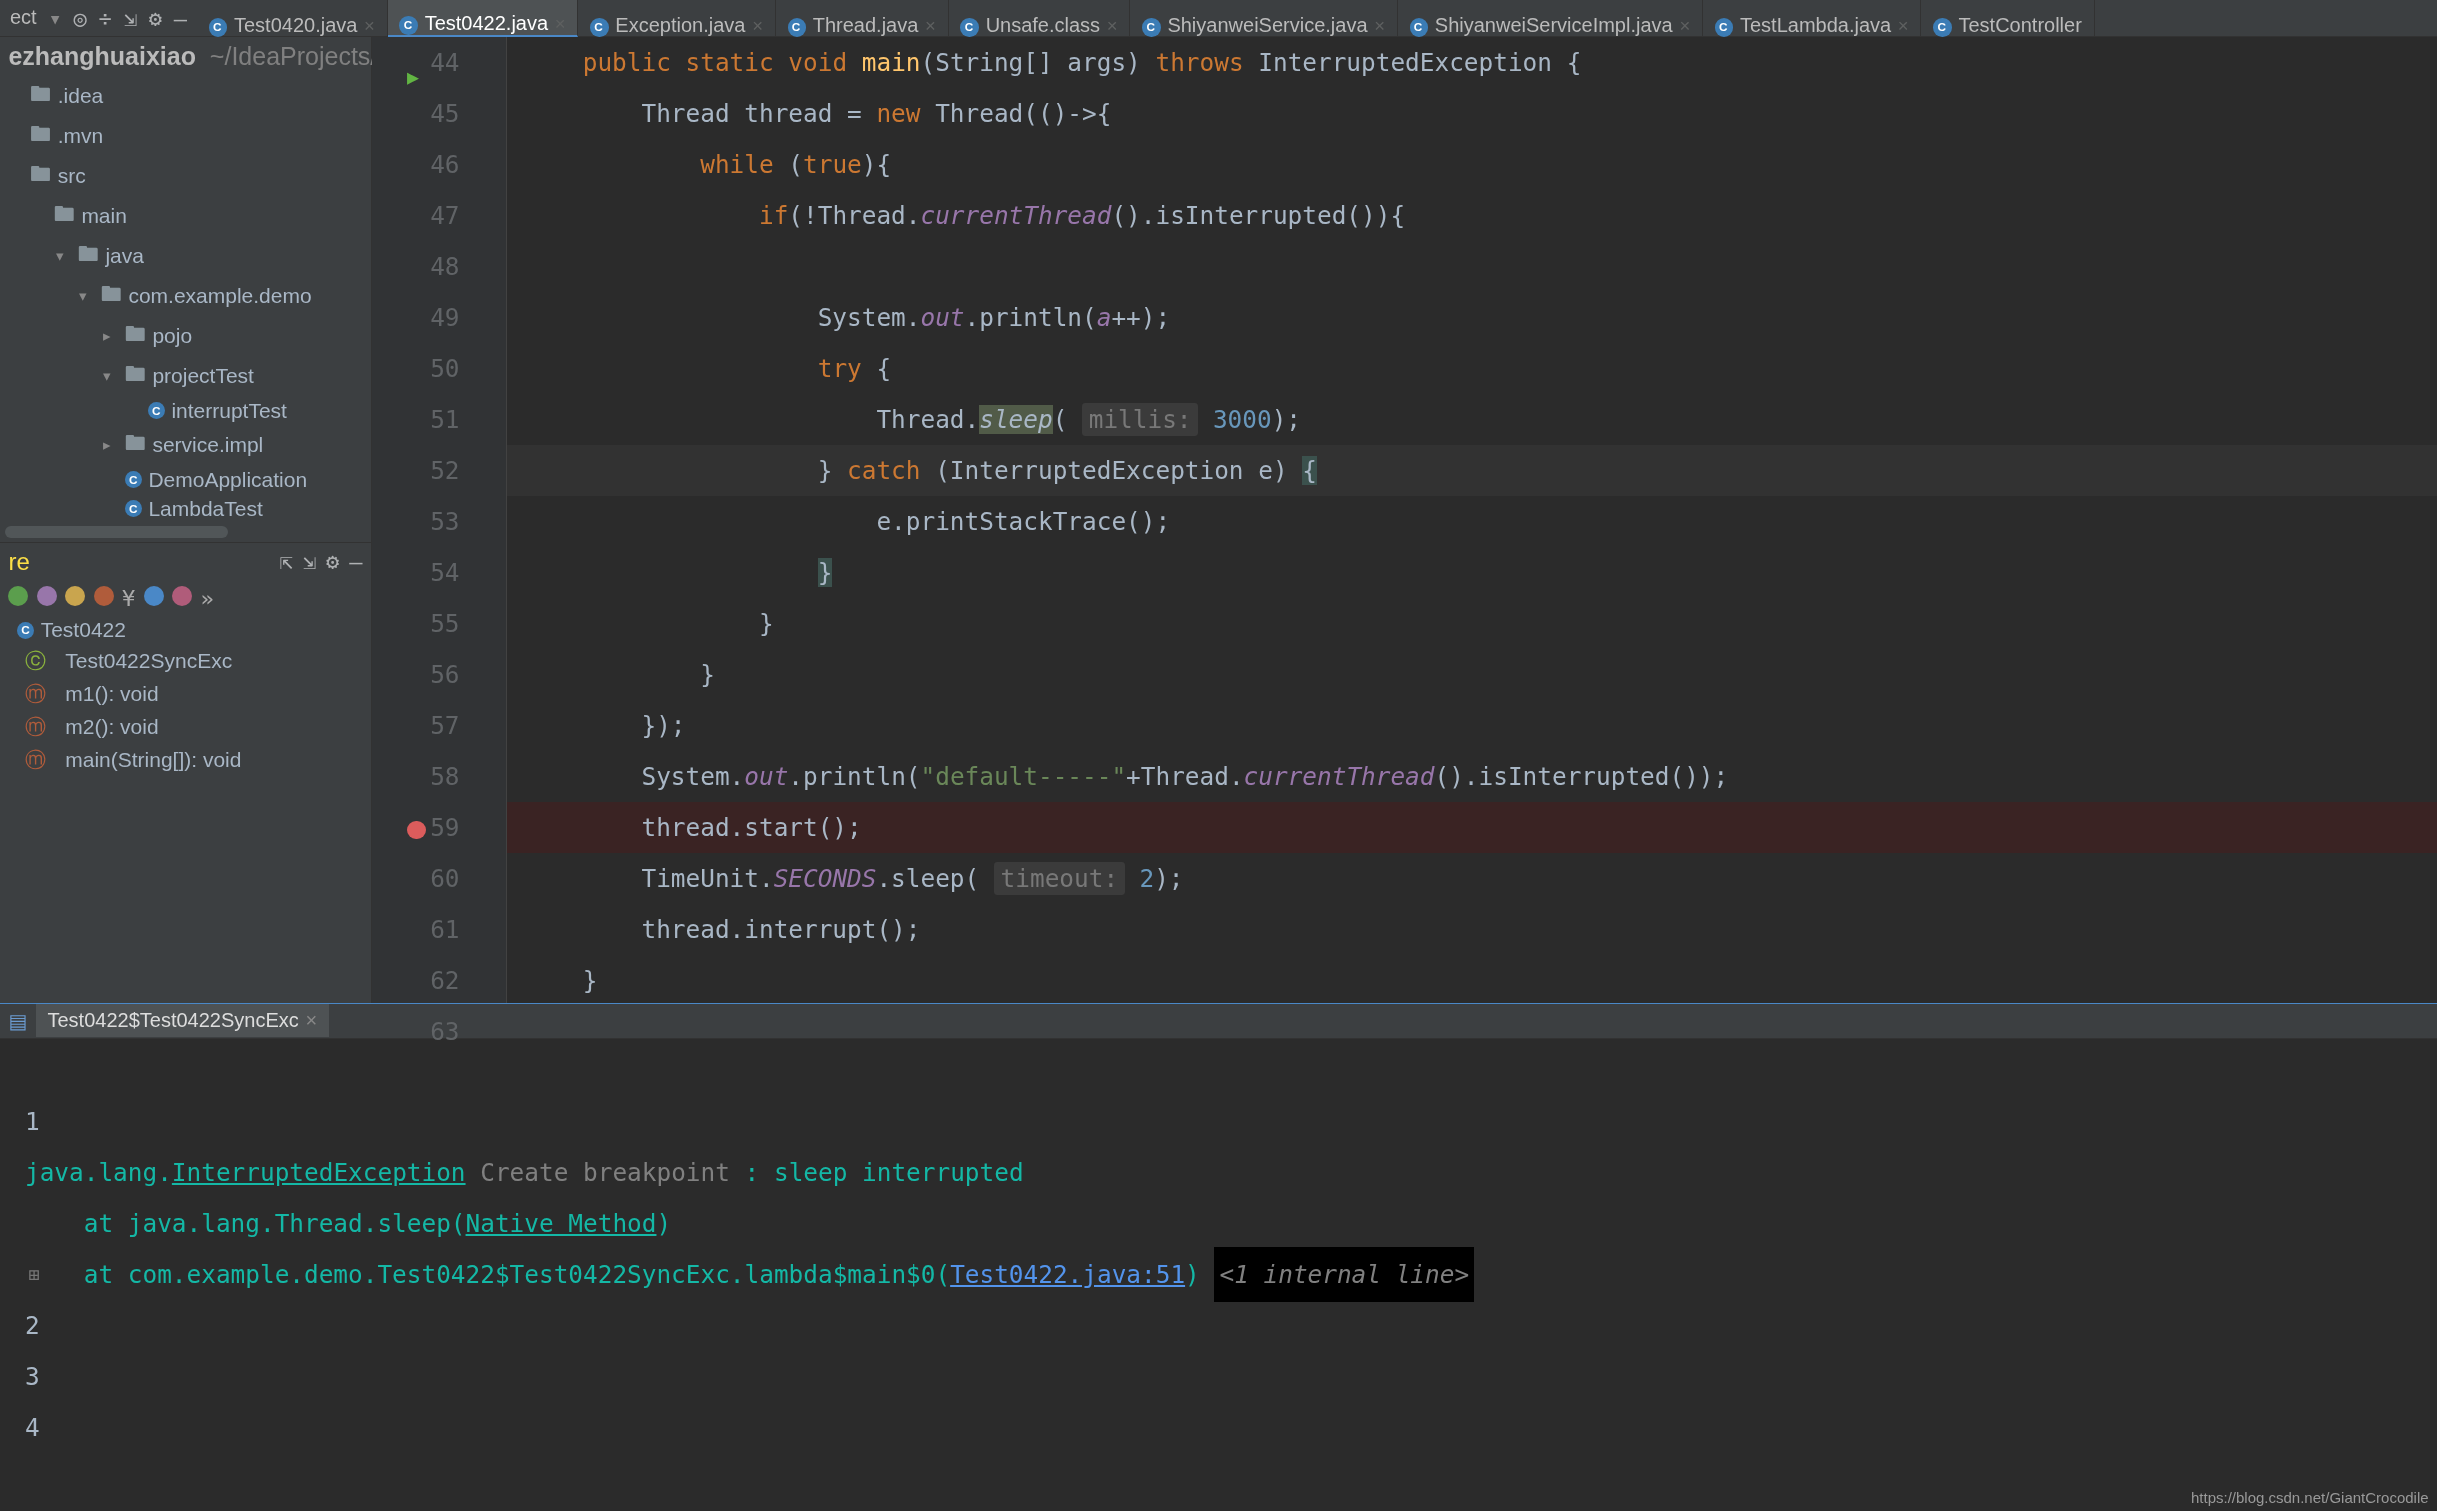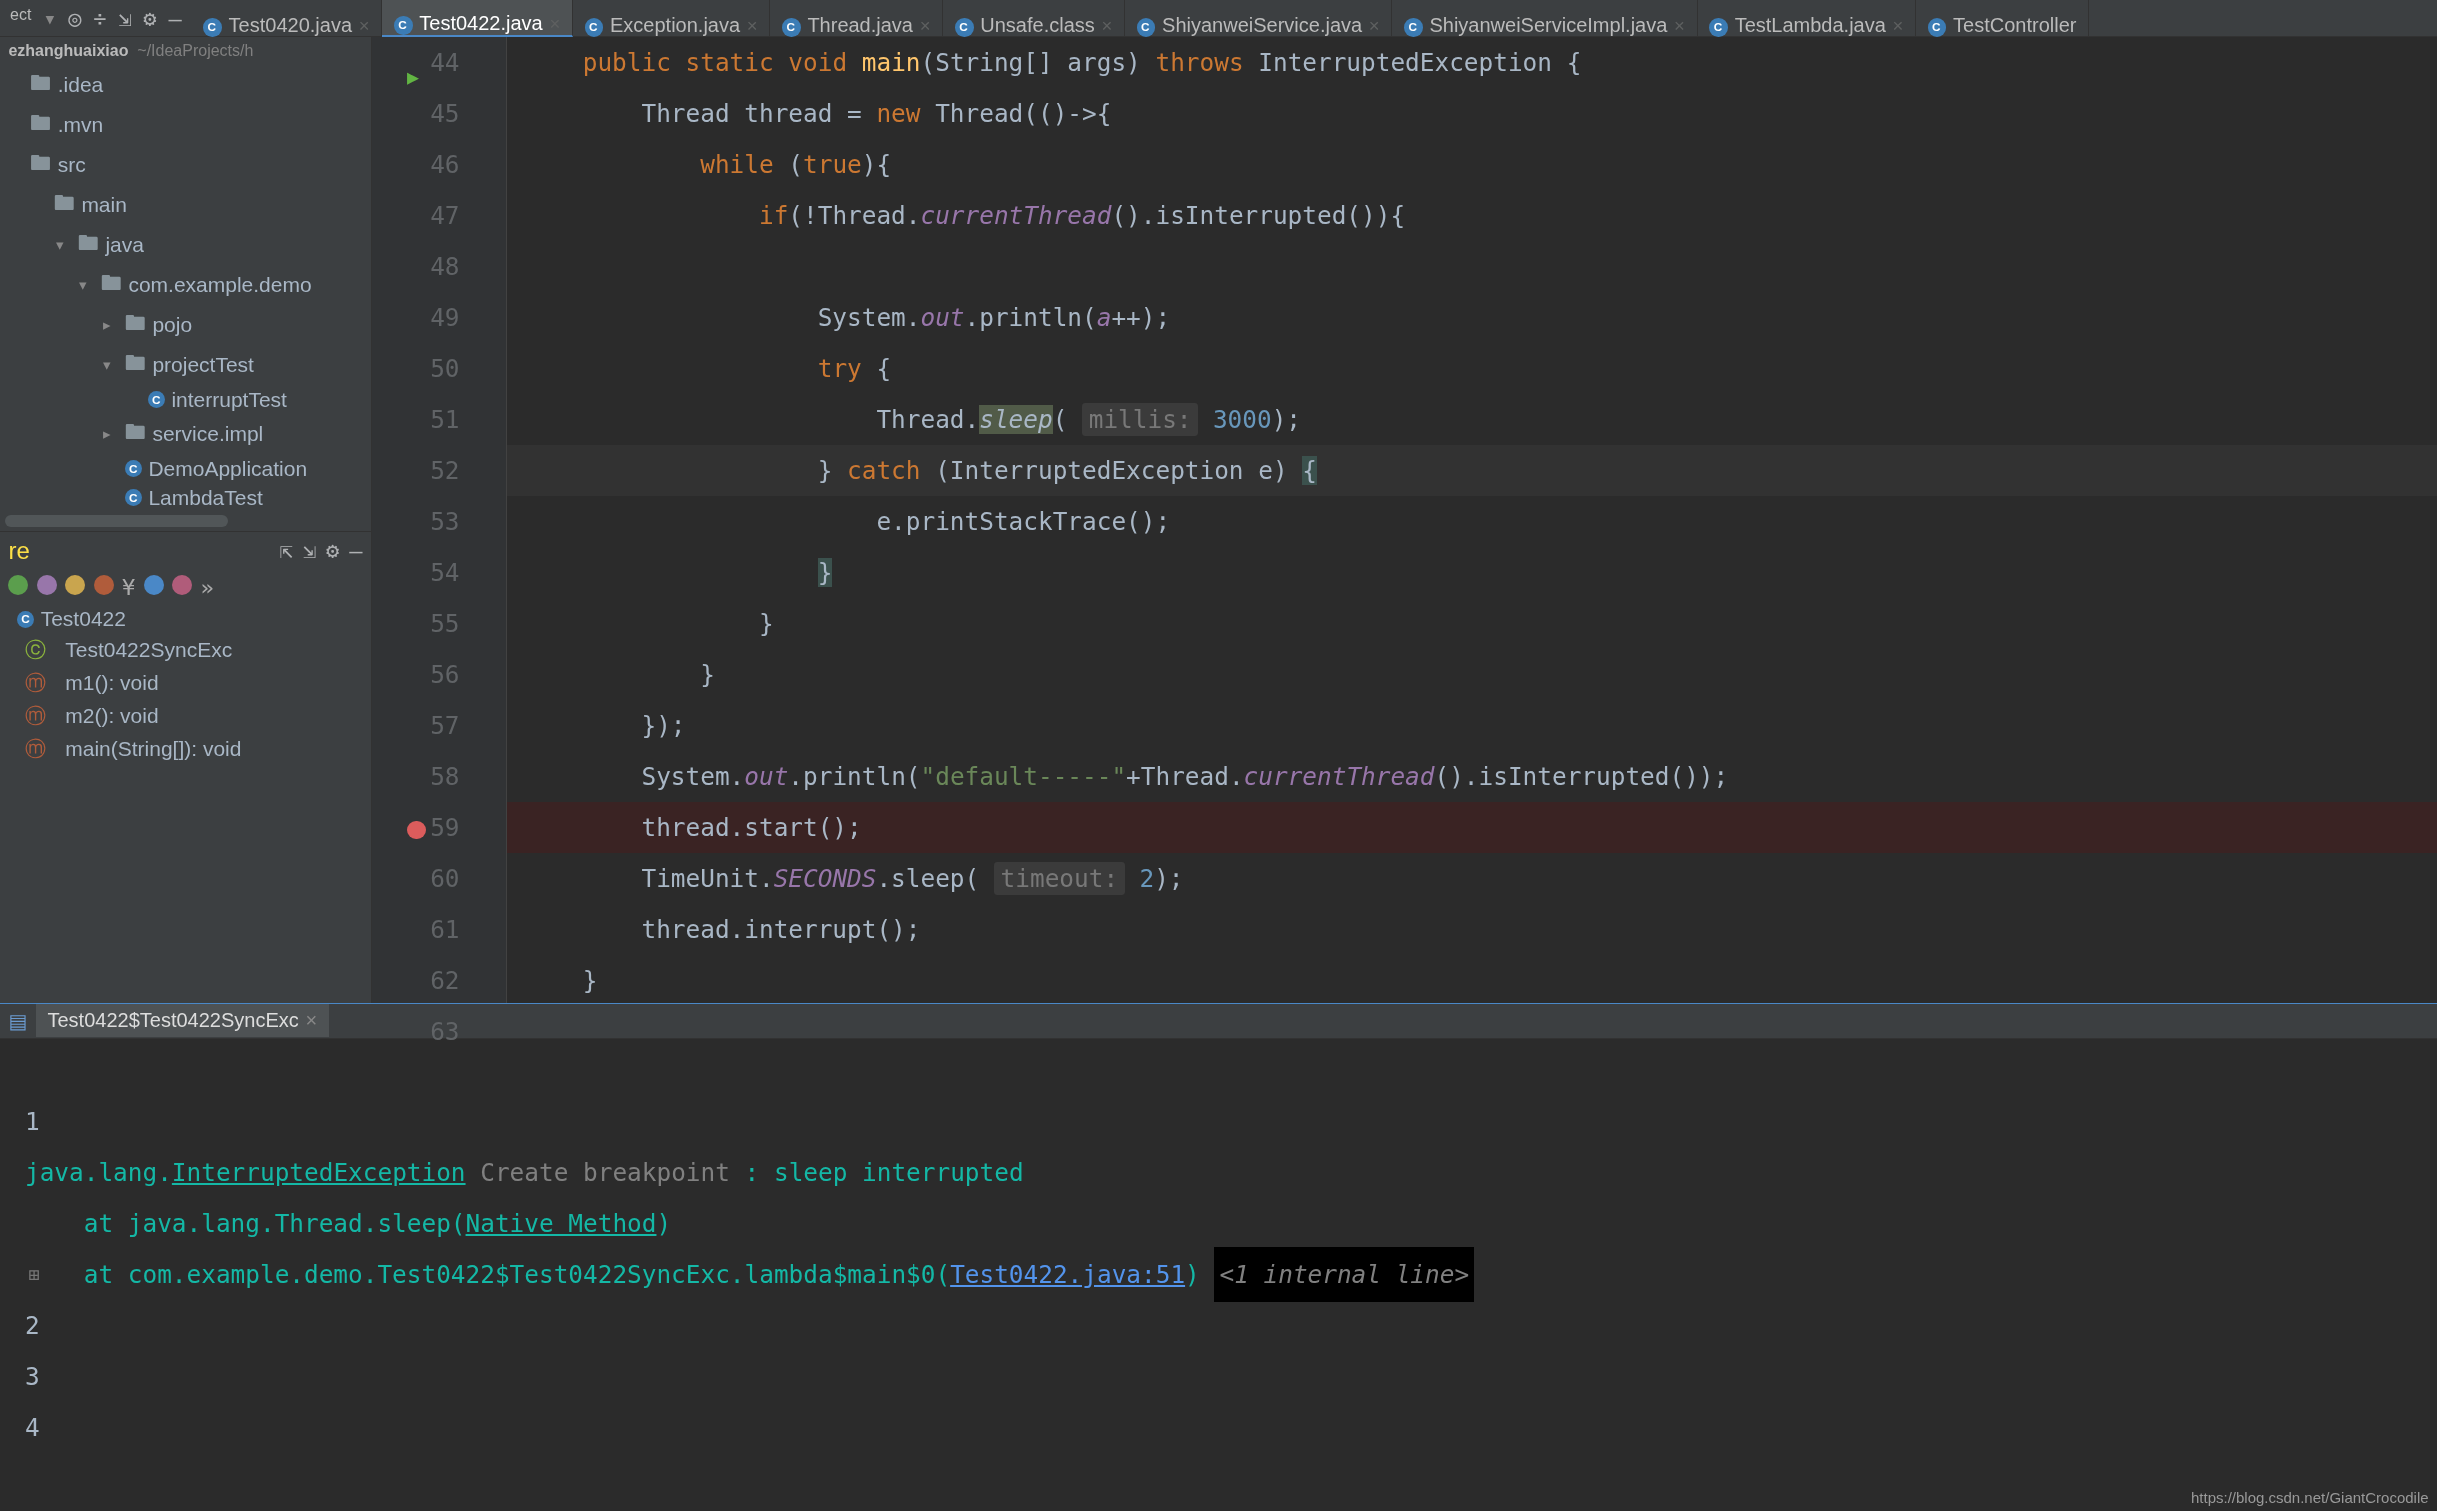--- a/index.html
+++ b/index.html
@@ -9,21 +9,21 @@
 .tabs-left-icons { display:flex; gap:11.8px; padding:0 10px; }
 .tabs-container { display:flex; flex:1; overflow:hidden; }
 .tab { display:flex; align-items:flex-end; padding:0 11.8px; height:37px; gap:6.7px; color:#bbbbbb; font-family:'Segoe UI',sans-serif; font-size:20px; border-right:0.8px solid #323232; cursor:pointer; white-space:nowrap; }
 .tab.active { background:#4e5254; color:#ffffff; border-bottom:2.5px solid #4A88C7; }
 .tab .close { color:#5e6060; font-size:18.5px; }
 .file-icon { width:18.5px; height:18.5px; border-radius:50%; background:#62b543; display:inline-block; }
 .file-icon.java { background:#3b7cb5; position:relative; }
 .file-icon.java::after { content:'C'; color:#fff; font-size:11.8px; position:absolute; top:1.7px; left:4.2px; font-weight:bold; }
 .main-row { display:flex; flex:1; min-height:0; }
 .sidebar { width:372px; background:#3c3f41; display:flex; flex-direction:column; border-right:0.8px solid #323232; }
-.project-header { padding:5px 8.4px; color:#bbbbbb; font-family:'Segoe UI',sans-serif; font-size:16px; display:flex; align-items:center; }
+.project-header { padding:5px 8.4px; color:#bbbbbb; font-family:'Segoe UI',sans-serif; font-size:25px; display:flex; align-items:center; }
 .project-tree { flex:0 0 auto; overflow:auto; font-family:'Segoe UI',sans-serif; font-size:21px; max-height:455px; }
 .tree-row { display:flex; align-items:center; padding:2.5px 0; gap:6.7px; cursor:pointer; white-space:nowrap; }
 .tree-row .arrow { width:15px; display:inline-block; color:#888; font-size:15px; }
 .hscroll { height:11.8px; background:#515658; margin:3.4px 5px; border-radius:5.9px; width:60%; }
 .structure-header { display:flex; justify-content:space-between; align-items:center; padding:5px 8.4px; border-top:0.8px solid #323232; }
 .structure-header .title { color:#fde047; font-family:'Segoe UI',sans-serif; font-size:24px; }
 .structure-icons { display:flex; gap:10px; }
 .dot-row { display:flex; gap:8.4px; padding:5px 8.4px; }
 .dot { width:20px; height:20px; border-radius:50%; }
 .structure-tree { font-family:'Segoe UI',sans-serif; font-size:21px; }
@@ -56,21 +56,21 @@
 .expand-btn { position:absolute; left:3.4px; color:#777; font-size:18.5px; }
 .watermark { position:fixed; right:8.4px; bottom:5px; font-size:15px; color:#999; font-family:sans-serif; }
 </style>
 </head>
 <body>
 
 <div class="root">
 
  <div class="tabs-bar">
    <div class="tabs-left-icons">
-     <span style="color:#bbb;font-family:sans-serif;font-size:16px">ect</span>
+     <span style="color:#bbb;font-family:sans-serif;font-size:20px">ect</span>
      <span style="color:#888">▾</span>
      <span style="color:#afb1b3">◎</span>
      <span style="color:#afb1b3">÷</span>
      <span style="color:#afb1b3">⇲</span>
      <span style="color:#afb1b3">⚙</span>
      <span style="color:#afb1b3">—</span>
    </div>
    <div class="tabs-container">
      <div class="tab">
           <span class="file-icon java"></span>

